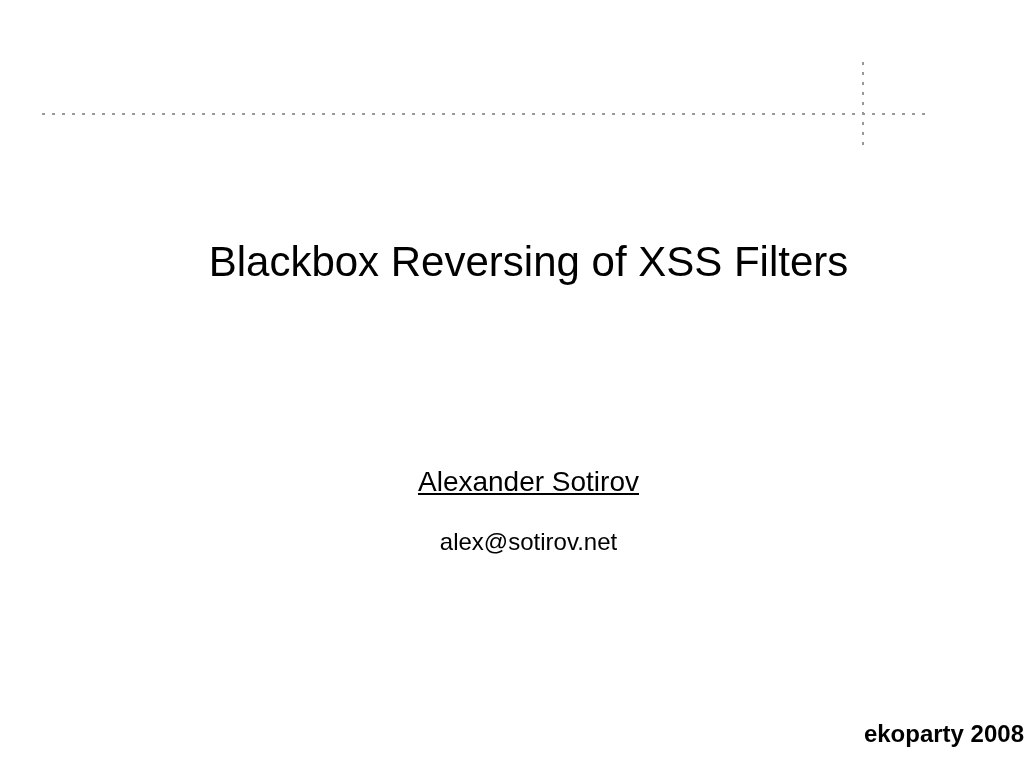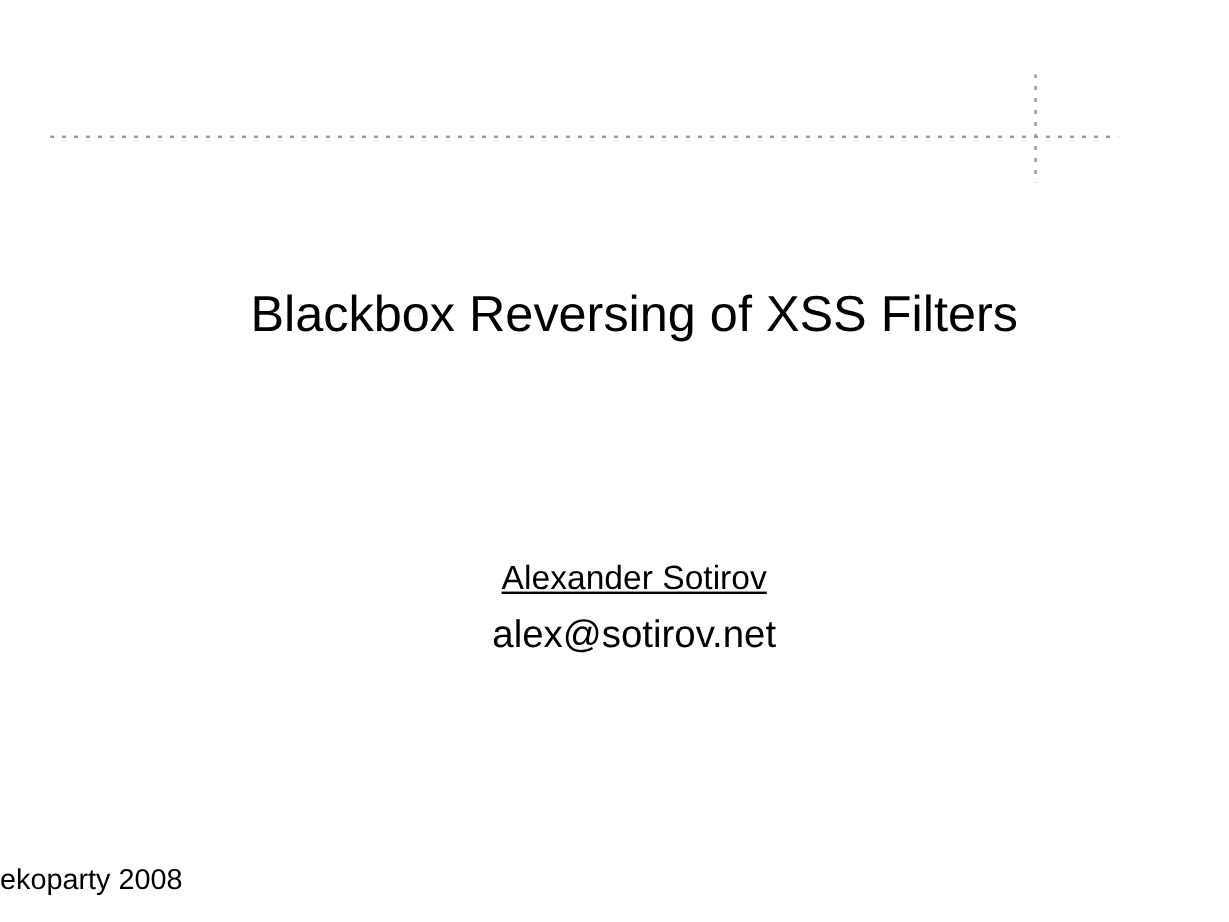--- a/index.html
+++ b/index.html
@@ -78,30 +78,30 @@
 
     .author {
       font-size: 28px;
       font-weight: normal;
       text-align: center;
       margin-top: 180px;
       text-decoration: underline;
     }
 
     .email {
-      font-size: 32px;
+      font-size: 24px;
       font-weight: normal;
       text-align: right;
-      margin-top: 12px;
+      margin-top: 30px;
     }
 
     .event {
       font-size: 24px;
-      font-weight: normal;
-      text-align: left;
+      font-weight: bold;
+      text-align: right;
       position: absolute;
       bottom: 20px;
       left: 0;
       right: 0;
     }
   </style>
 </head>
 <body>
 
 <div class="decoration">

